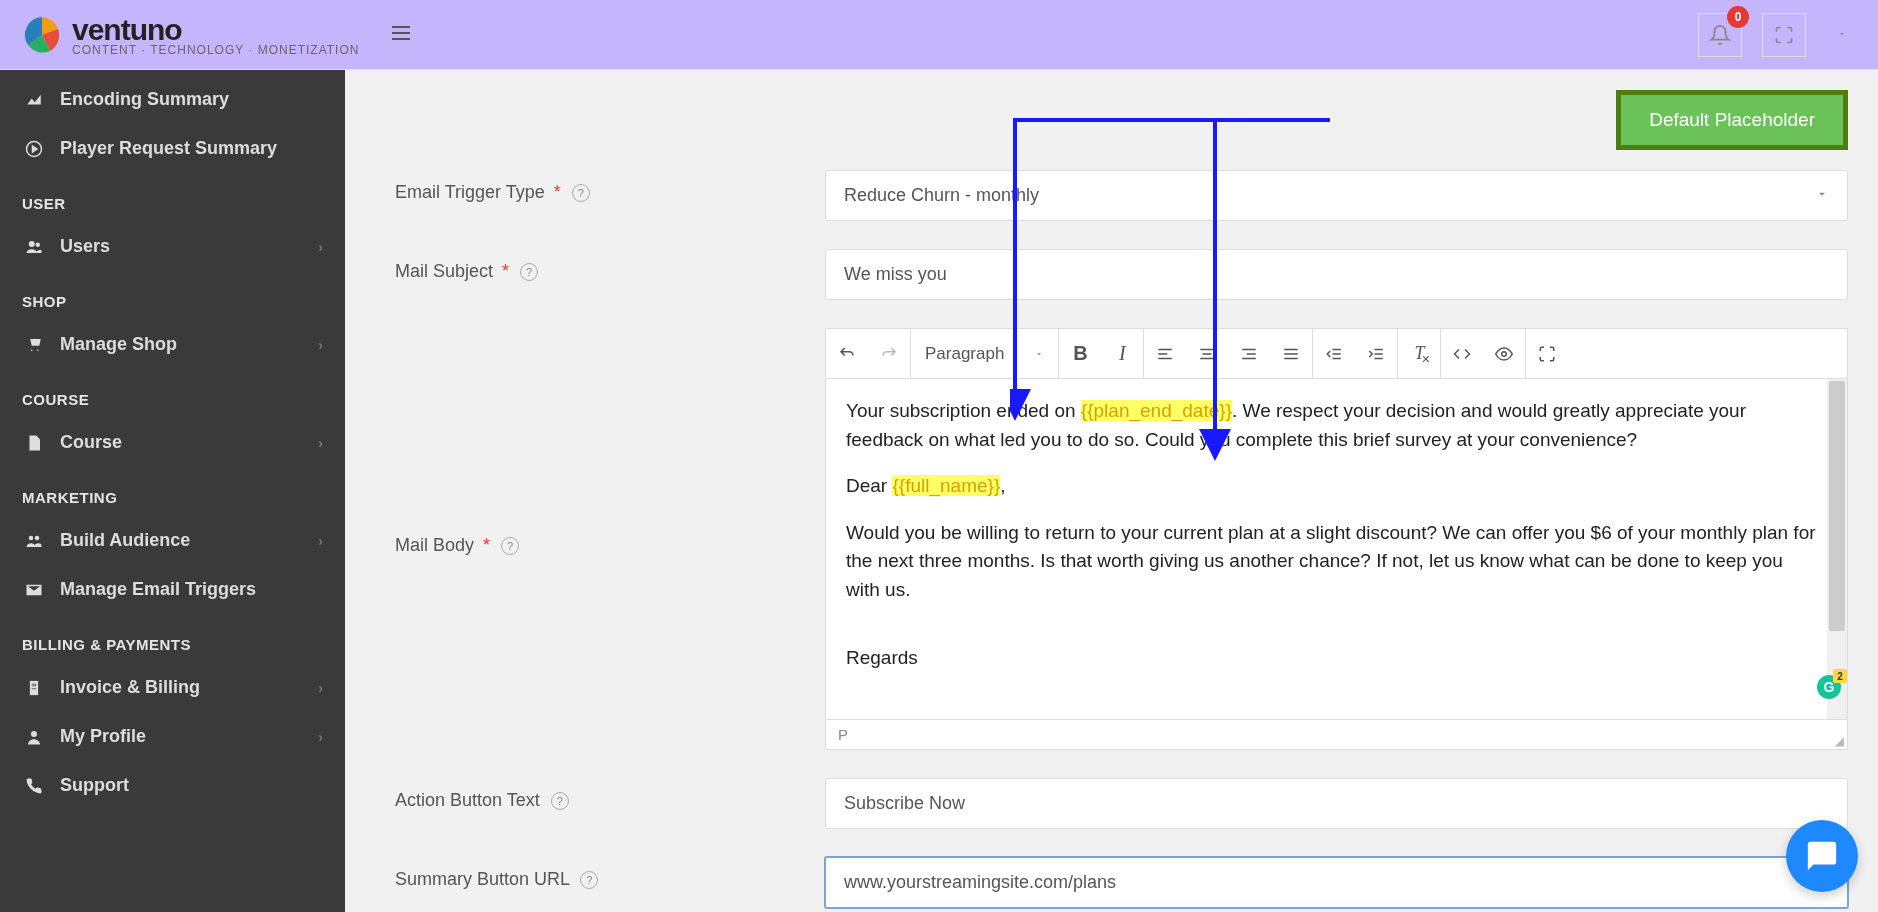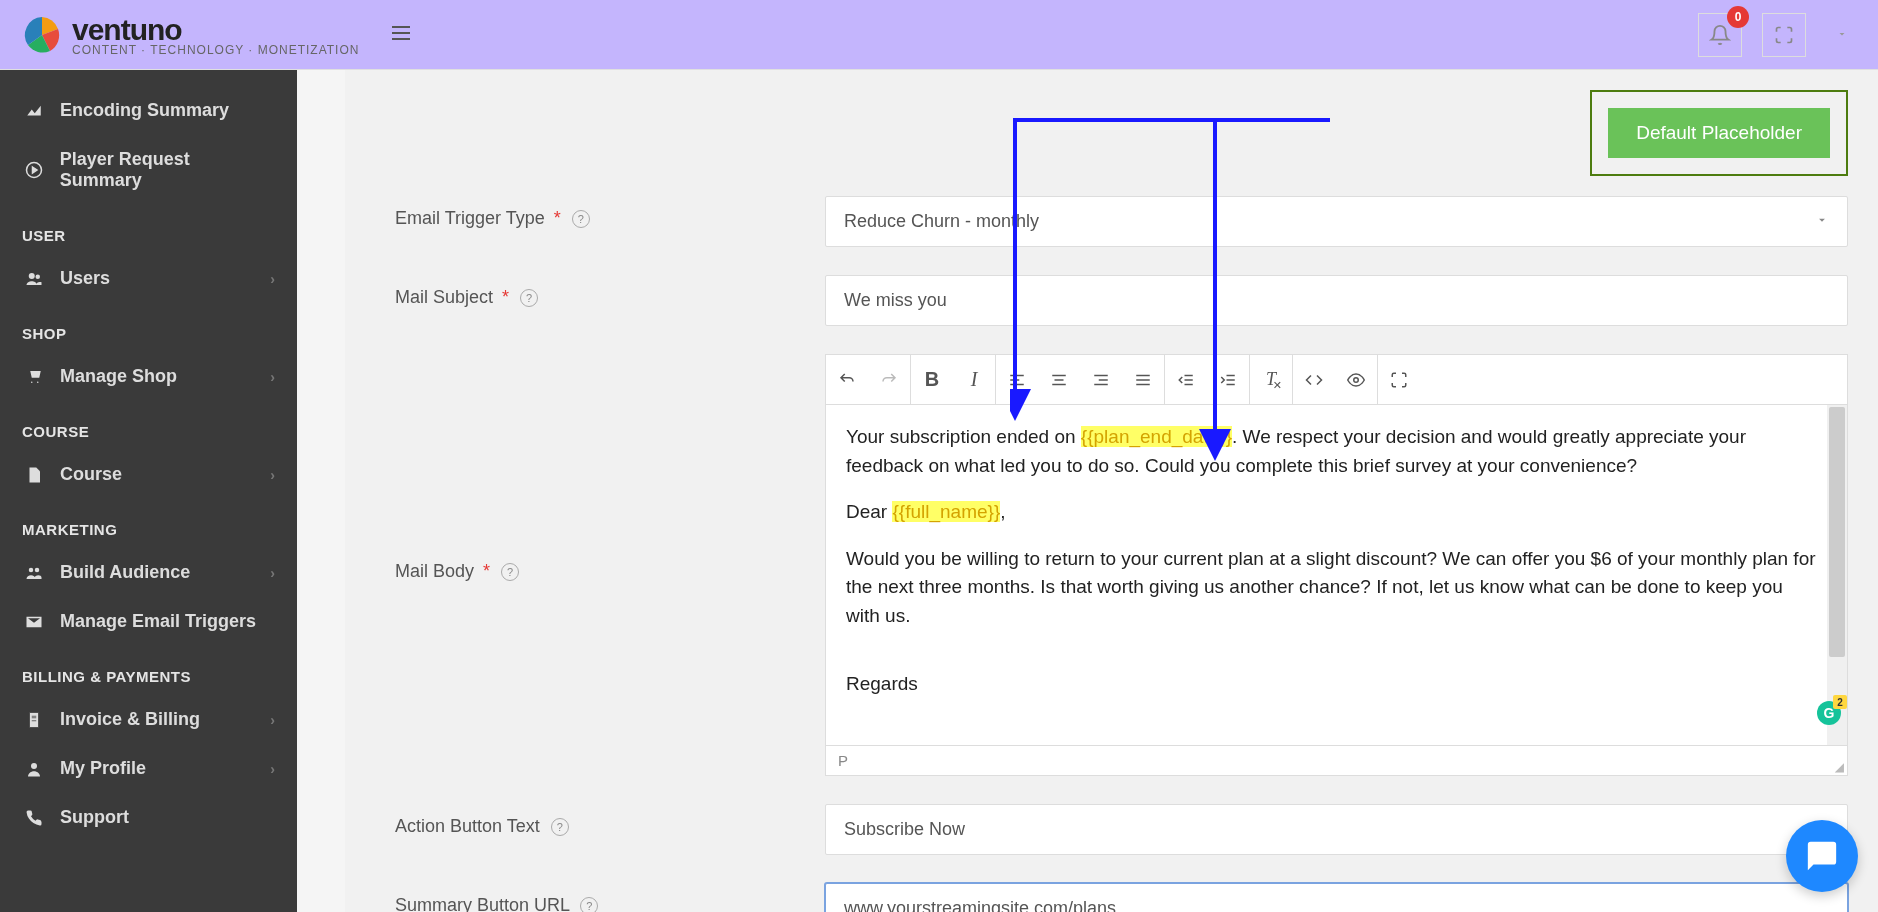--- a/index.html
+++ b/index.html
@@ -12,30 +12,30 @@
 .logo-text { font-size:30px; font-weight:700; color:#222; letter-spacing:-1px; }
 .logo-sub { font-size:12px; color:#666; letter-spacing:1px; display:block; margin-top:-4px; }
 .hamburger { margin-left:30px; cursor:pointer; color:#555; }
 .header-right { margin-left:auto; display:flex; align-items:center; gap:20px; }
 .notif { position:relative; width:44px; height:44px; border:1px solid #ddd; display:flex; align-items:center; justify-content:center; cursor:pointer; }
 .notif-badge { position:absolute; top:-8px; right:-8px; background:#e53935; color:#fff; border-radius:50%; width:22px; height:22px; font-size:12px; display:flex; align-items:center; justify-content:center; font-weight:bold; }
 .expand-icon { width:44px; height:44px; border:1px solid #ddd; display:flex; align-items:center; justify-content:center; cursor:pointer; }
 .user-dd { color:#999; cursor:pointer; padding:0 10px; }
 
 
-.sidebar { position:absolute; top:70px; left:0; width:297px; bottom:0; background:#3a3a3a; color:#c0c0c0; padding-top:16px; overflow-y:auto; }
+.sidebar { position:absolute; top:70px; left:0; width:345px; bottom:0; background:#3a3a3a; color:#c0c0c0; padding-top:5px; overflow-y:auto; }
 .side-item { display:flex; align-items:center; padding:14px 22px; cursor:pointer; font-size:18px; font-weight:600; color:#ddd; }
 .side-item .icon { width:24px; margin-right:14px; display:inline-flex; justify-content:center; }
 .side-item .chev { margin-left:auto; color:#777; font-size:14px; }
 .side-section { padding:22px 22px 10px; font-size:15px; font-weight:700; color:#e5e5e5; letter-spacing:0.5px; }
 
 
 .main { position:absolute; top:70px; left:345px; right:0; bottom:0; background:#f1f1f1; overflow-y:auto; padding:20px 30px 30px 50px; }
 .top-btn-wrap { display:flex; justify-content:flex-end; margin-bottom:20px; }
-.default-ph-box { border:2px solid #4d7c0f; padding:16px; }
+.default-ph-box { border:5px solid #4d7c0f; padding:0; }
 .default-ph { background:#6ac259; color:#fff; border:none; padding:14px 28px; font-size:19px; cursor:pointer; }
 .form-row { display:flex; align-items:flex-start; margin-bottom:28px; }
 .form-label { width:430px; font-size:18px; color:#555; font-weight:400; padding-top:12px; }
 .form-label .req { color:#e53935; margin-left:4px; }
 .form-label .help { display:inline-flex; width:18px; height:18px; border:1px solid #aaa; border-radius:50%; font-size:11px; align-items:center; justify-content:center; margin-left:6px; color:#888; cursor:pointer; vertical-align:middle; }
 .form-control { flex:1; }
 .input, .select { width:100%; border:1px solid #ddd; background:#fff; padding:14px 18px; font-size:18px; color:#555; border-radius:2px; }
 .select { display:flex; justify-content:space-between; align-items:center; cursor:pointer; }
 .input.focused { border:1px solid #7aa3e0; box-shadow:0 0 0 1px #7aa3e0; }
 
@@ -264,20 +264,28 @@
                   <path d="M9 14L4 9l5-5M4 9h11a5 5 0 015 5v0"></path>
                 </svg>
               </div>
             <div class="tb-btn" style="opacity:.4">
                 <svg width="18" height="18" viewBox="0 0 24 24" fill="none" stroke="#555" stroke-width="2">
                   <path d="M15 14l5-5-5-5M20 9H9a5 5 0 00-5 5v0"></path>
                 </svg>
               </div>
           </div>
           <div class="tb-group">
+            <div class="tb-sel">
+              <span>Paragraph</span>
+              <svg width="10" height="10" viewBox="0 0 24 24" fill="#888">
+                  <path d="M7 10l5 5 5-5z"></path>
+                </svg>
+            </div>
+          </div>
+          <div class="tb-group">
             <div class="tb-btn">
                 <b style="font-size:20px">B</b>
               </div>
             <div class="tb-btn">
                 <i style="font-size:20px;font-family:serif">I</i>
               </div>
           </div>
           <div class="tb-group">
             <div class="tb-btn">
                 <svg width="18" height="18" viewBox="0 0 24 24" stroke="#555" stroke-width="2">

